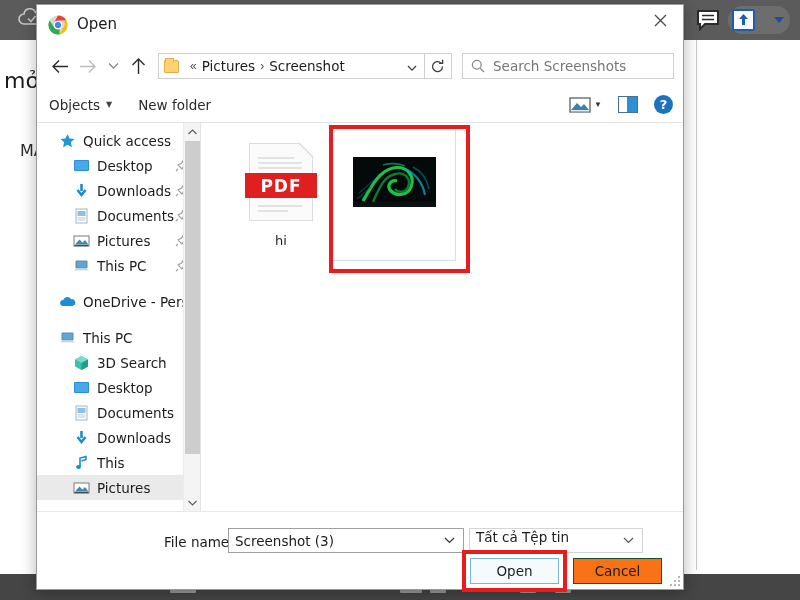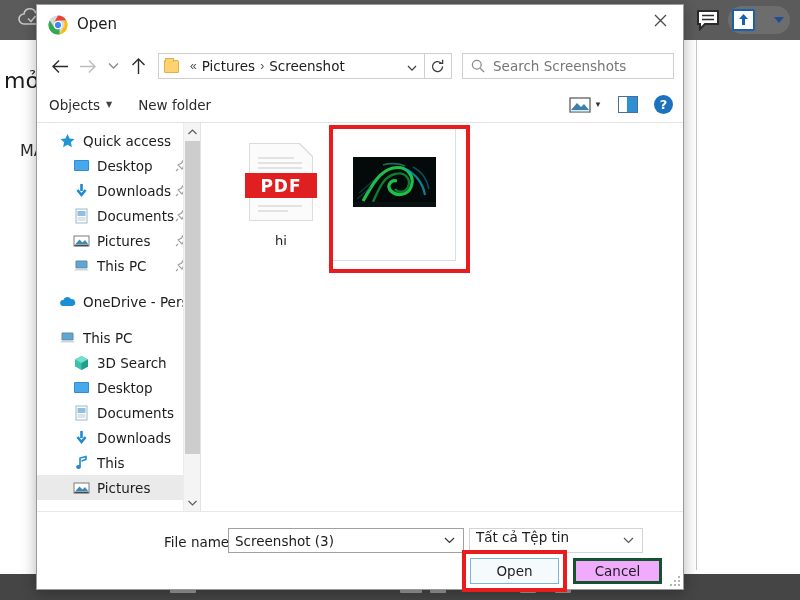--- a/index.html
+++ b/index.html
@@ -281,21 +281,21 @@
   }
   .fn-caret { position: absolute; right: 8px; top: 5px; font-size: 11px; color: #333; }
   .ft-select {
     position: absolute; left: 432px; top: 16px; width: 174px; height: 25px;
     border: 1px solid #d4d4d4; background: #fff; display: flex; align-items: flex-start;
     padding-left: 6px; font-size: 13.5px; color: #1c1c1c;
     font-family: "DejaVu Sans", sans-serif;
   }
   .btn {
     position: absolute; height: 26px; width: 89px;
-    border: 3px solid #14532d; background: #f0abfc;
+    border: 1px solid #14532d; background: #f97316;
     font-size: 13.5px; color: #1c1c1c; font-family: "DejaVu Sans", sans-serif;
     display: flex; align-items: center; justify-content: center;
   }
   .btn.primary { border: 1px solid #7fb3dc; background: #f5fafd; }
   #open-btn { left: 433px; top: 46px; }
   #cancel-btn { left: 536px; top: 46px; }
 
   .resize-grip { position: absolute; right: 3px; bottom: 3px; width: 12px; height: 12px; }
   .grip-dot { position: absolute; width: 2px; height: 2px; background: #b5b5b5; }
 </style>

